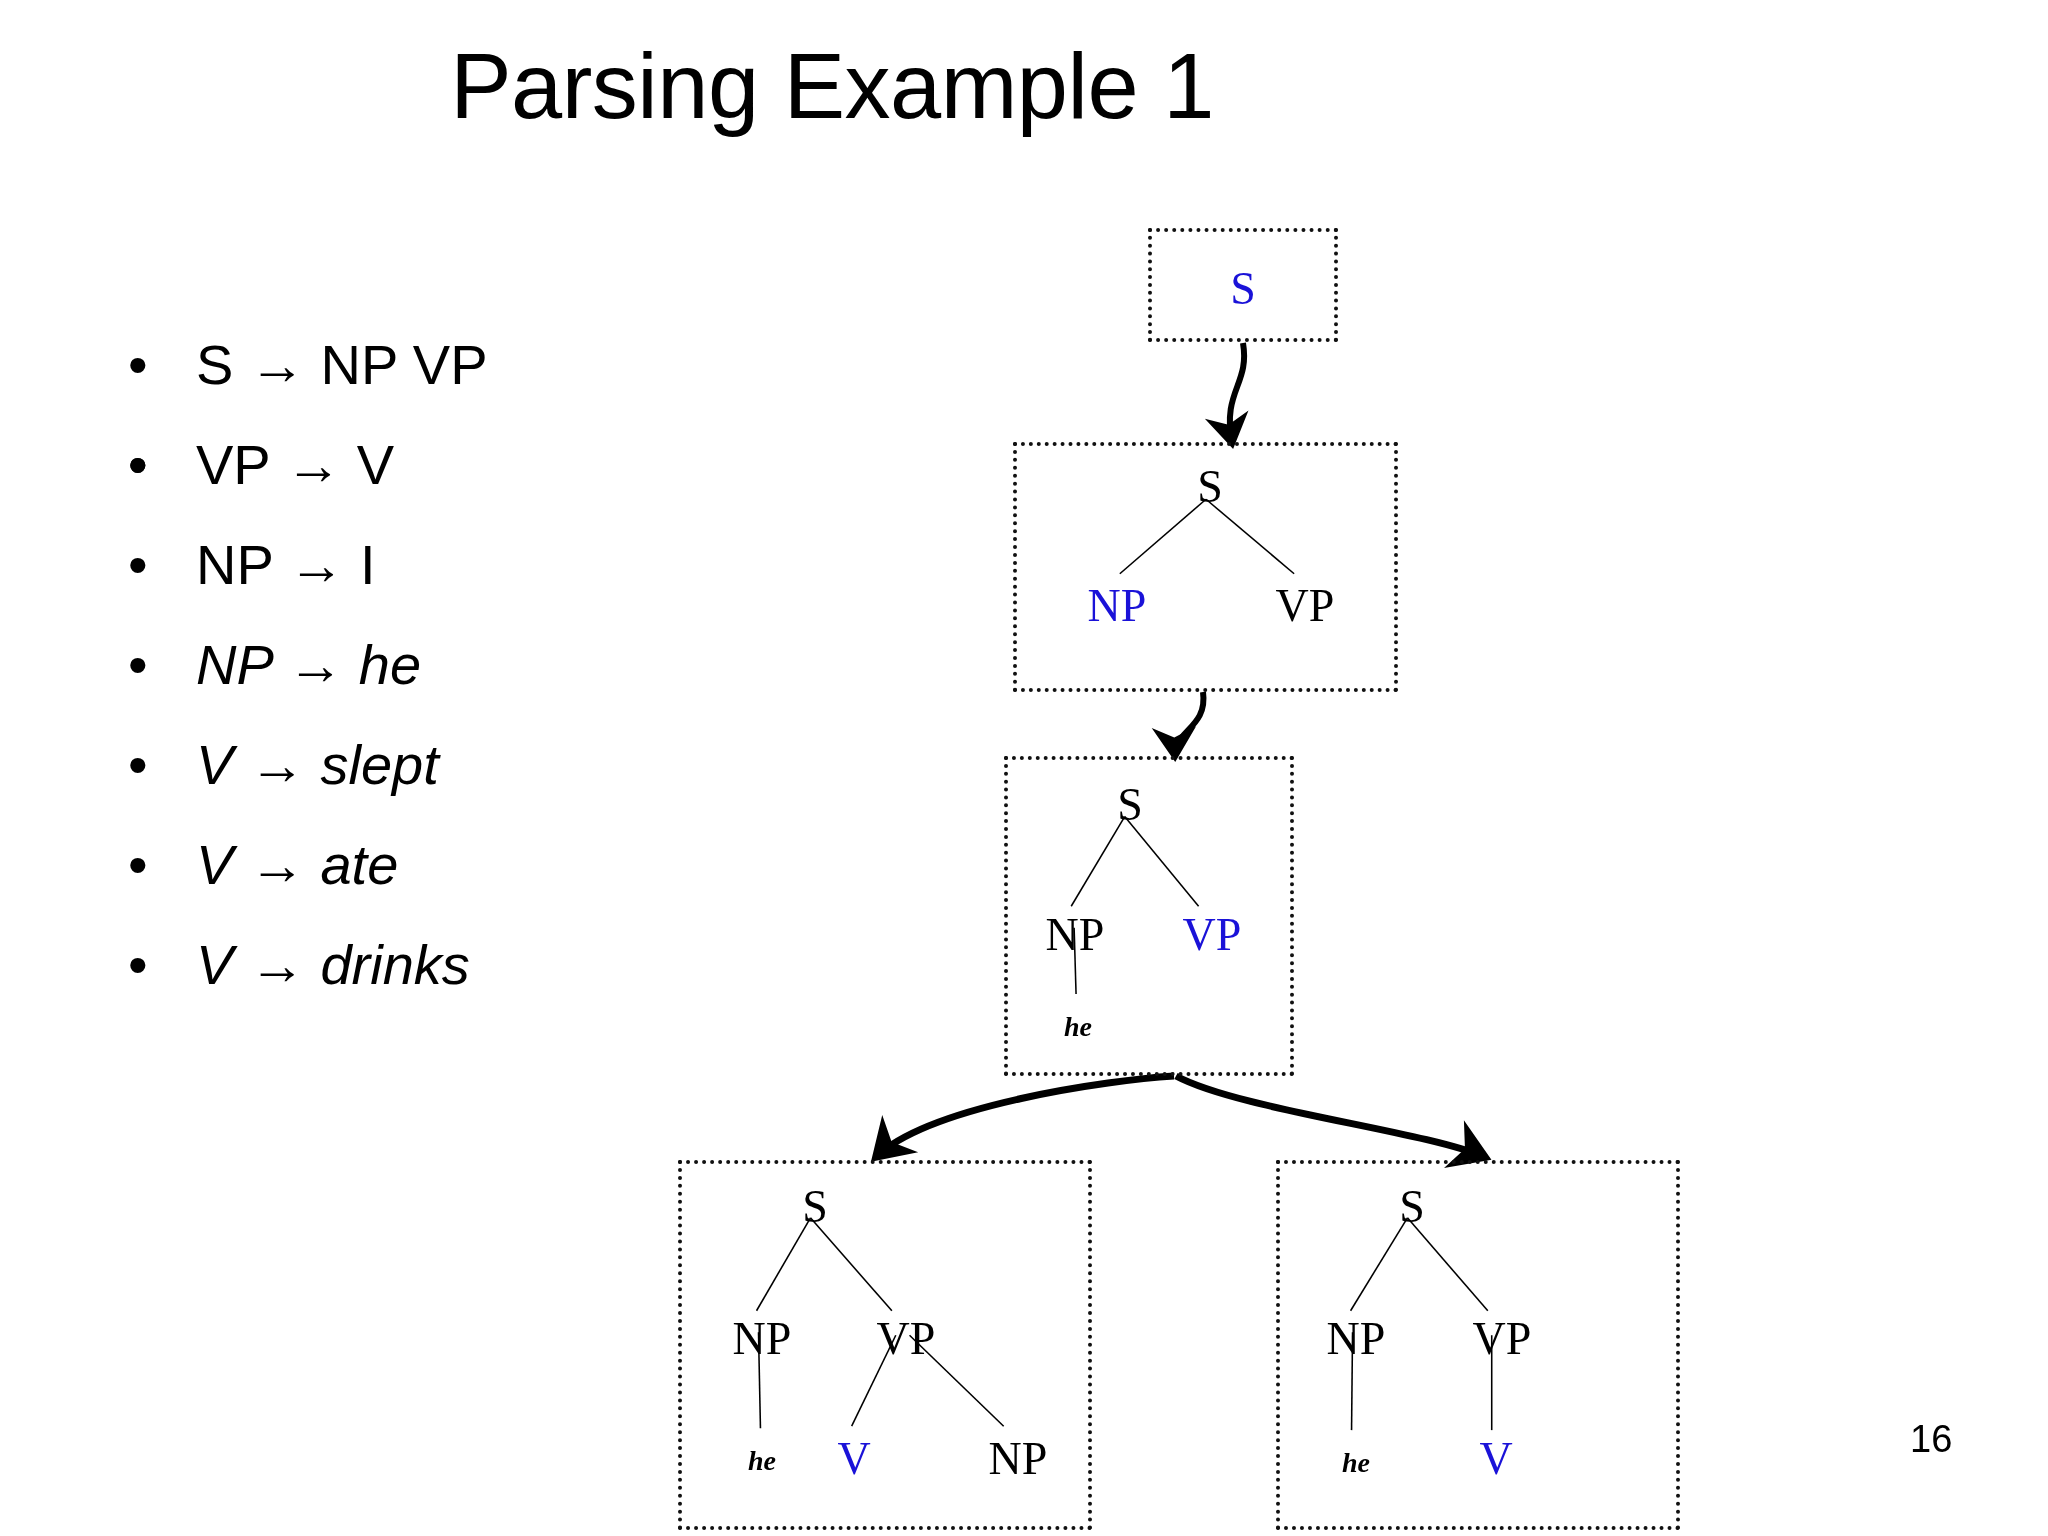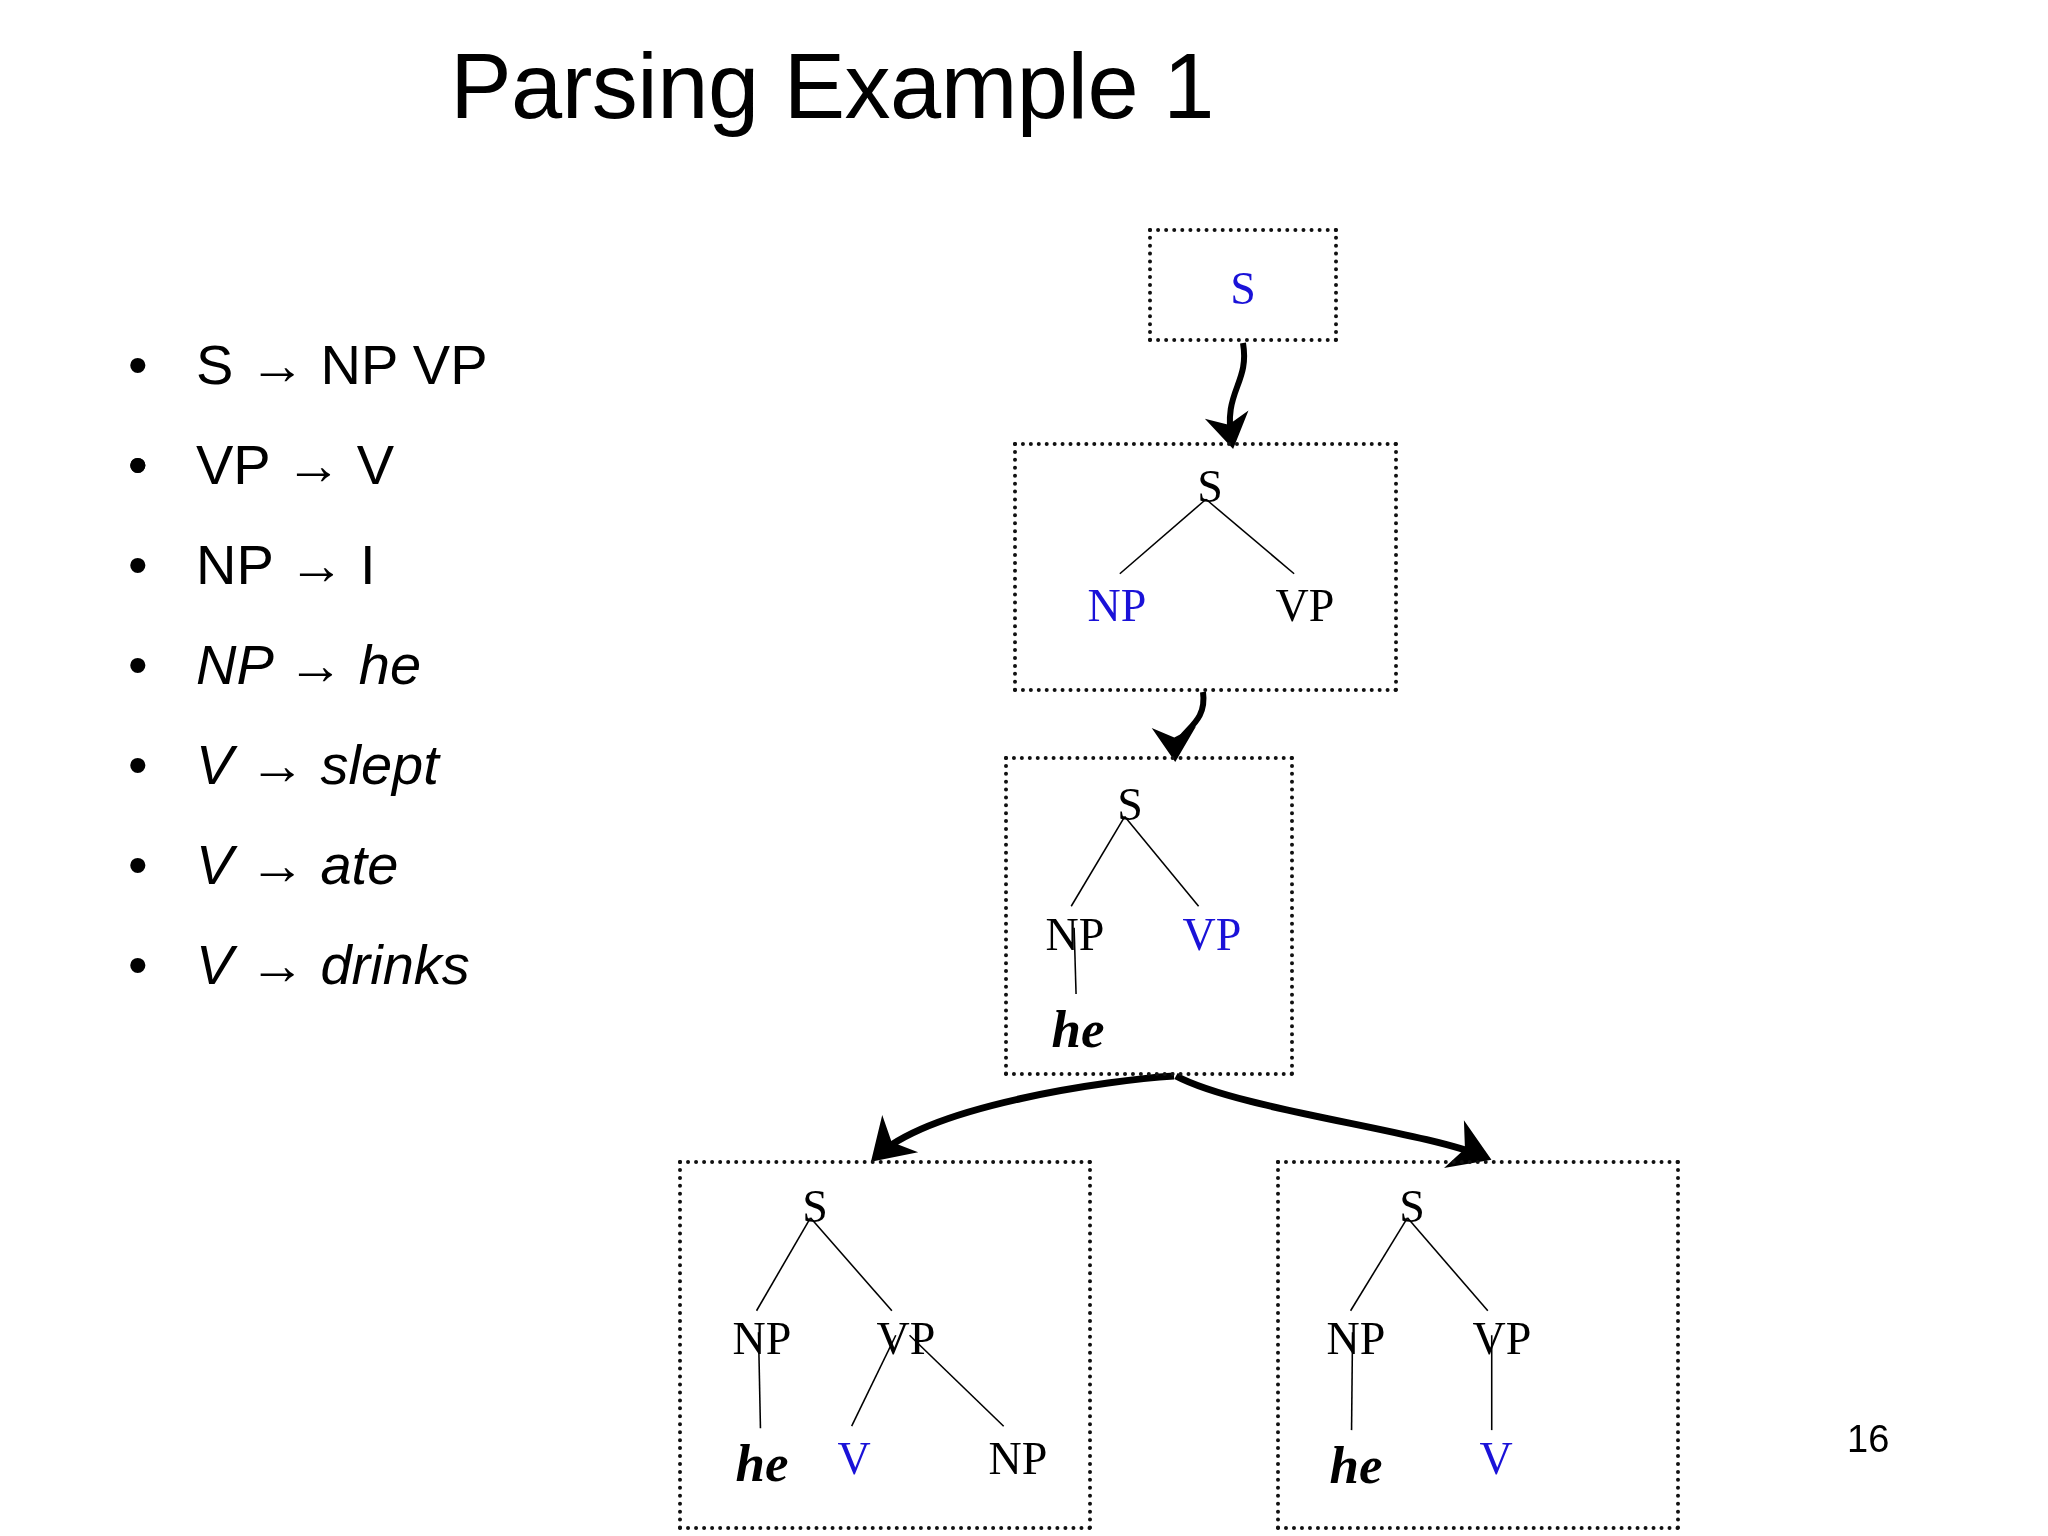--- a/index.html
+++ b/index.html
@@ -84,21 +84,22 @@
     line-height: 1;
     color: #000000;
     white-space: nowrap;
     transform: translateX(-50%);
   }
   .node.blue { color: #1a12d8; }
   .node.terminal {
     font-family: "Liberation Serif", serif;
     font-style: italic;
     font-weight: bold;
-    font-size: 53px;
+    font-size: 28px;
+    margin-top: 10px;
   }
 
   svg.edges {
     position: absolute;
     left: 0;
     top: 0;
     width: 100%;
     height: 100%;
     overflow: visible;
   }
@@ -110,21 +111,21 @@
     top: 0;
     width: 2048px;
     height: 1536px;
     overflow: visible;
     pointer-events: none;
   }
 
   
   #page-number {
     position: absolute;
-    left: 1847px;
+    left: 1910px;
     top: 1418px;
     font-family: "Liberation Sans", sans-serif;
     font-size: 38px;
     color: #000000;
   }
 </style>
 </head>
 <body>
 
 <div id="slide-title">Parsing Example 1</div>

